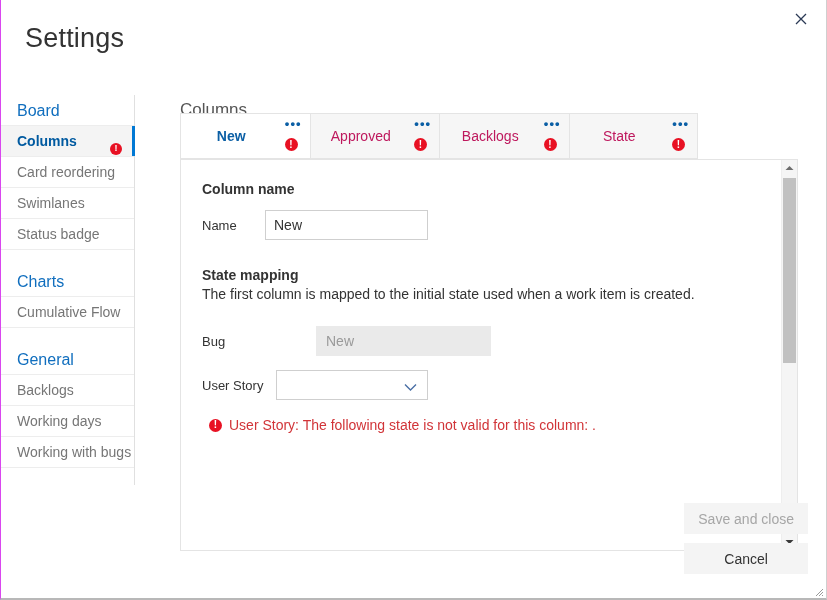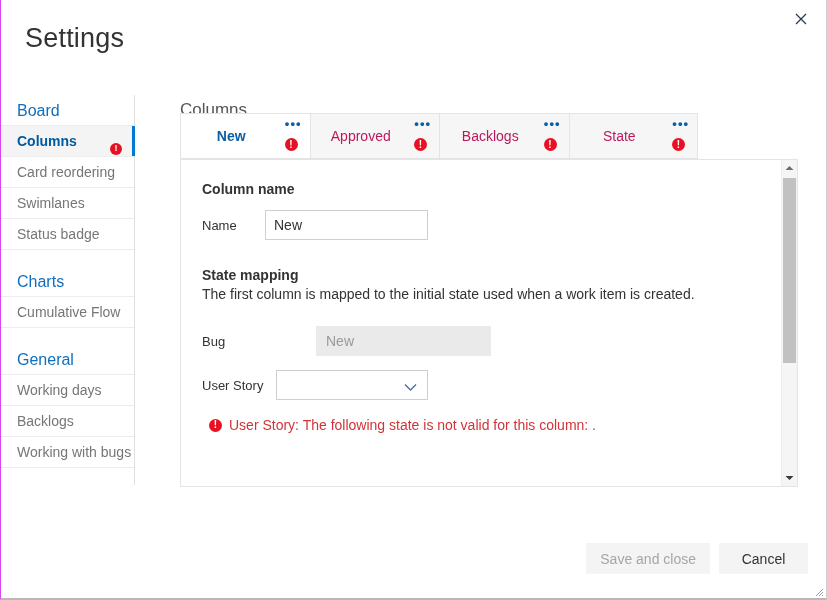--- a/index.html
+++ b/index.html
@@ -239,21 +239,21 @@
     right: 12px;
     top: 24px;
   }
 
   
   #panel {
     position: absolute;
     left: 179px;
     top: 159px;
     width: 618px;
-    height: 328px;
+    height: 392px;
     box-sizing: border-box;
     border: 1px solid #e4e4e4;
     background: #ffffff;
     overflow: hidden;
   }
   #panel-inner {
     position: absolute;
     left: 0; top: 0;
     right: 16px;
     bottom: 0;
@@ -377,20 +377,21 @@
     cursor: pointer;
   }
 
   
   #footer-buttons {
     position: absolute;
     right: 18px;
     bottom: 24px;
     display: flex;
     gap: 9px;
+    flex-direction: column;
   }
   .footer-btn {
     height: 31px;
     min-width: 89px;
     padding: 0 14px;
     border: none;
     background: #f4f4f4;
     font-family: "Liberation Sans", sans-serif;
     font-size: 14px;
     color: #333333;
@@ -446,24 +447,24 @@
 
     <div class="nav-group-head">Charts</div>
     <div class="nav-item">
       <span>Cumulative Flow</span>
     </div>
 
     <div class="nav-spacer"></div>
 
     <div class="nav-group-head">General</div>
     <div class="nav-item">
+      <span>Backlogs</span>
+    </div>
+    <div class="nav-item">
       <span>Working days</span>
-    </div>
-    <div class="nav-item">
-      <span>Backlogs</span>
     </div>
     <div class="nav-item">
       <span>Working with bugs</span>
     </div>
   </nav>
 
   <div id="main">
     <div id="section-title">Columns</div>
     <div id="section-desc">Columns visualize the flow of work across the board.</div>
     <button id="add-column-button">

